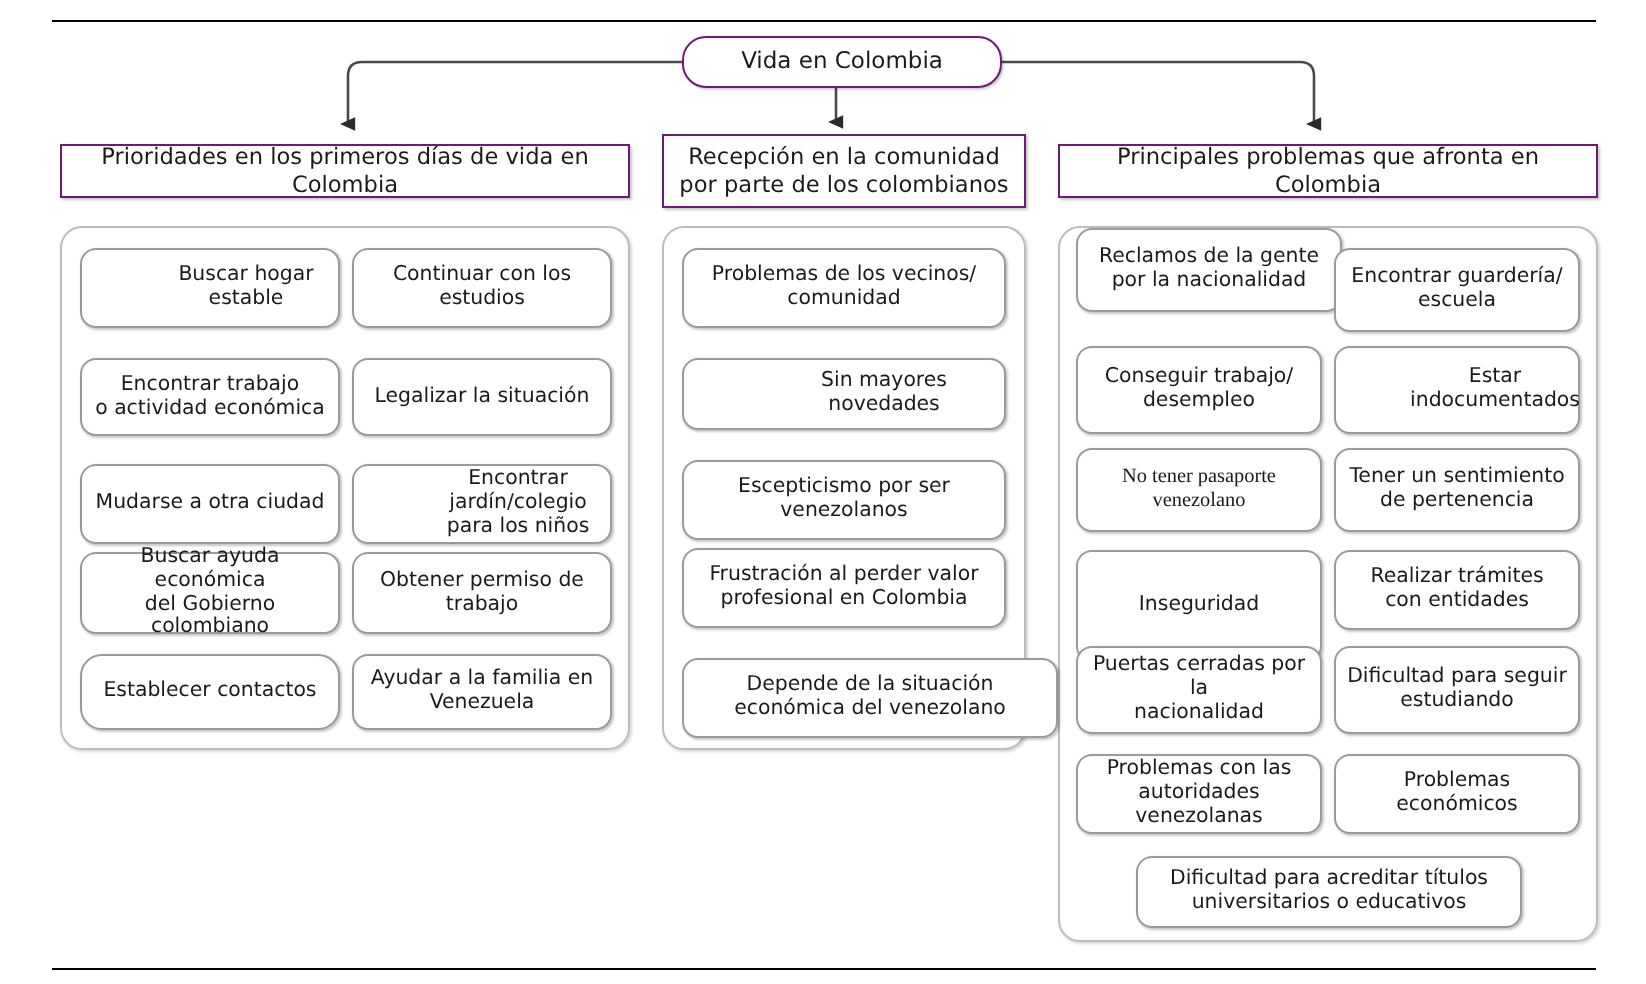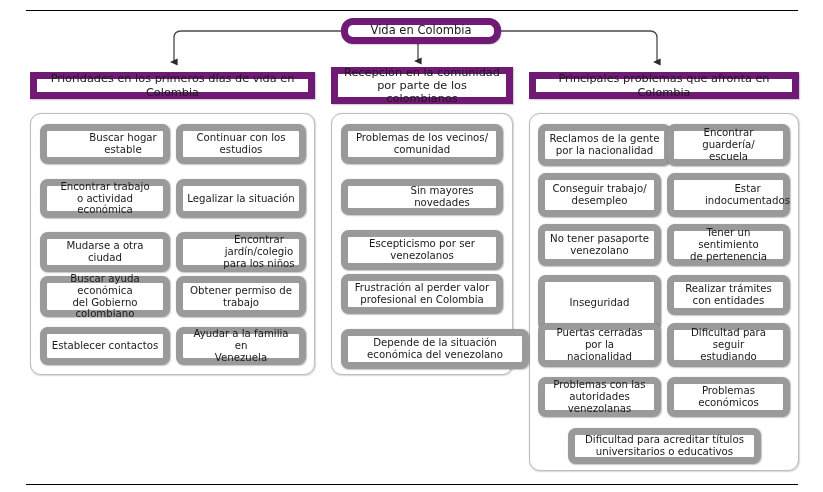--- a/index.html
+++ b/index.html
@@ -29,21 +29,21 @@
     border-top: 1.6px solid #000000;
   }
   .rule.top    { top: 10px; }
   .rule.bottom { top: 484px; }
 
   
   .node {
     position: absolute;
     box-sizing: border-box;
     background: #ffffff;
-    border: 7px solid #701a75;
+    border: 1px solid #701a75;
     border-radius: 9px;
     display: flex;
     align-items: center;
     justify-content: center;
     text-align: center;
     line-height: 1.16;
     box-shadow: 0.8px 0.8px 1.2px rgba(0,0,0,0.22);
   }
 
   .node-label {
@@ -164,21 +164,21 @@
 para los niños</span>
     </div>
     <div class="node leaf" style="left: 40px; top: 276px; width: 130px; height: 41px;">
       <span class="node-label">Buscar ayuda económica
 del Gobierno colombiano</span>
     </div>
     <div class="node leaf" style="left: 176px; top: 276px; width: 130px; height: 41px;">
       <span class="node-label">Obtener permiso de
 trabajo</span>
     </div>
-    <div class="node leaf" style="left: 40px; top: 327px; width: 130px; height: 38px;">
+    <div class="node leaf" style="left: 40px; top: 327px; width: 130px; height: 38px; border-radius: 11px;">
       <span class="node-label">Establecer contactos</span>
     </div>
     <div class="node leaf" style="left: 176px; top: 327px; width: 130px; height: 38px;">
       <span class="node-label">Ayudar a la familia en
 Venezuela</span>
     </div>
     <div class="node leaf" style="left: 341px; top: 124px; width: 162px; height: 40px;">
       <span class="node-label">Problemas de los vecinos/
 comunidad</span>
     </div>
@@ -190,36 +190,36 @@
 venezolanos</span>
     </div>
     <div class="node leaf" style="left: 341px; top: 274px; width: 162px; height: 40px;">
       <span class="node-label">Frustración al perder valor
 profesional en Colombia</span>
     </div>
     <div class="node leaf" style="left: 341px; top: 329px; width: 188px; height: 40px;">
       <span class="node-label">Depende de la situación
 económica del venezolano</span>
     </div>
-    <div class="node leaf" style="left: 538px; top: 124px; width: 133px; height: 42px;">
+    <div class="node leaf" style="left: 538px; top: 114px; width: 133px; height: 42px;">
       <span class="node-label">Reclamos de la gente
 por la nacionalidad</span>
     </div>
     <div class="node leaf" style="left: 667px; top: 124px; width: 123px; height: 42px;">
       <span class="node-label">Encontrar guardería/
 escuela</span>
     </div>
     <div class="node leaf" style="left: 538px; top: 173px; width: 123px; height: 44px;">
       <span class="node-label">Conseguir trabajo/
 desempleo</span>
     </div>
     <div class="node leaf" style="left: 667px; top: 173px; width: 123px; height: 44px; padding-left: 38px;">
       <span class="node-label">Estar indocumentados</span>
     </div>
-    <div class="node leaf" style="left: 538px; top: 224px; width: 123px; height: 42px;">
+    <div class="node leaf" style="left: 538px; top: 224px; width: 123px; height: 42px; font-family: Liberation Serif, serif;">
       <span class="node-label">No tener pasaporte
 venezolano</span>
     </div>
     <div class="node leaf" style="left: 667px; top: 224px; width: 123px; height: 42px;">
       <span class="node-label">Tener un sentimiento
 de pertenencia</span>
     </div>
     <div class="node leaf" style="left: 538px; top: 275px; width: 123px; height: 56px;">
       <span class="node-label">Inseguridad</span>
     </div>

